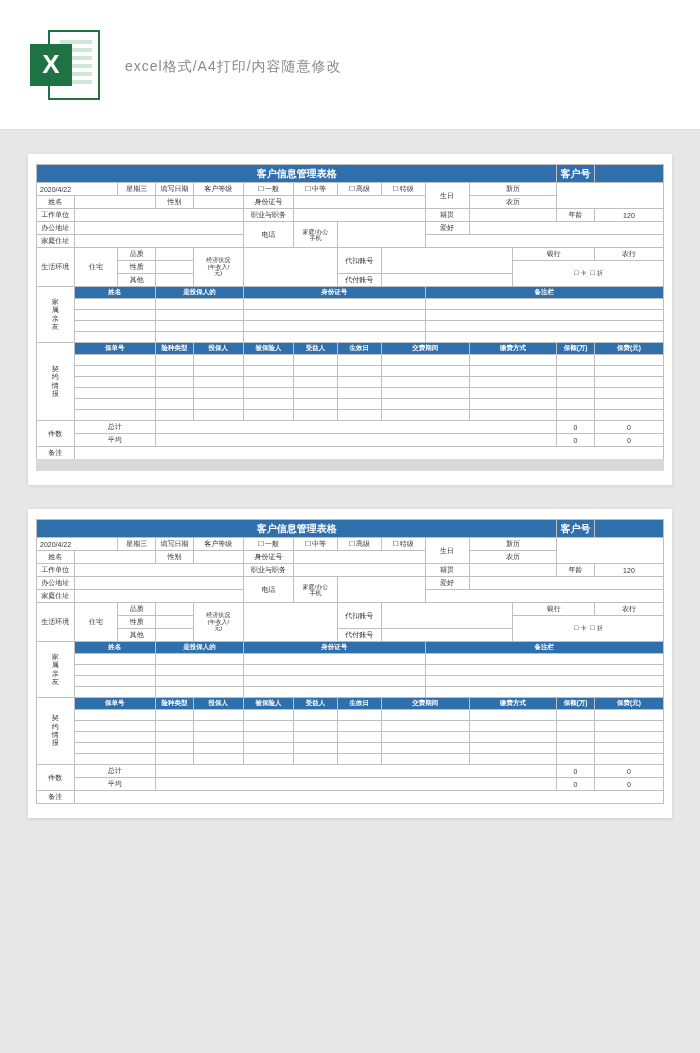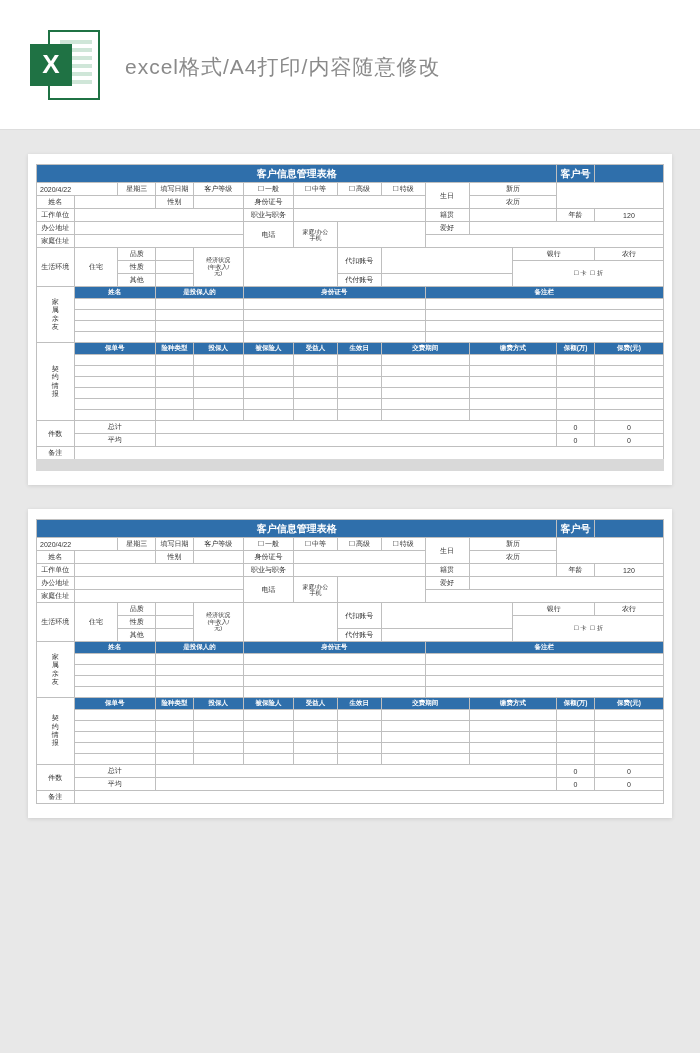--- a/index.html
+++ b/index.html
@@ -55,21 +55,21 @@
     font-family: Arial, sans-serif;
   }
   .banner-text .title {
     font-size: 42px;
     letter-spacing: 8px;
     color: #595959;
     font-weight: 400;
     line-height: 1.1;
   }
   .banner-text .sub {
-    font-size: 21px;
+    font-size: 14px;
     color: #8a8a8a;
     letter-spacing: 1px;
     margin-top: 4px;
   }
 
   
   .card {
     background: #fff;
     margin: 24px 28px 0 28px;
     box-shadow: 0 1px 4px rgba(0,0,0,.12);

